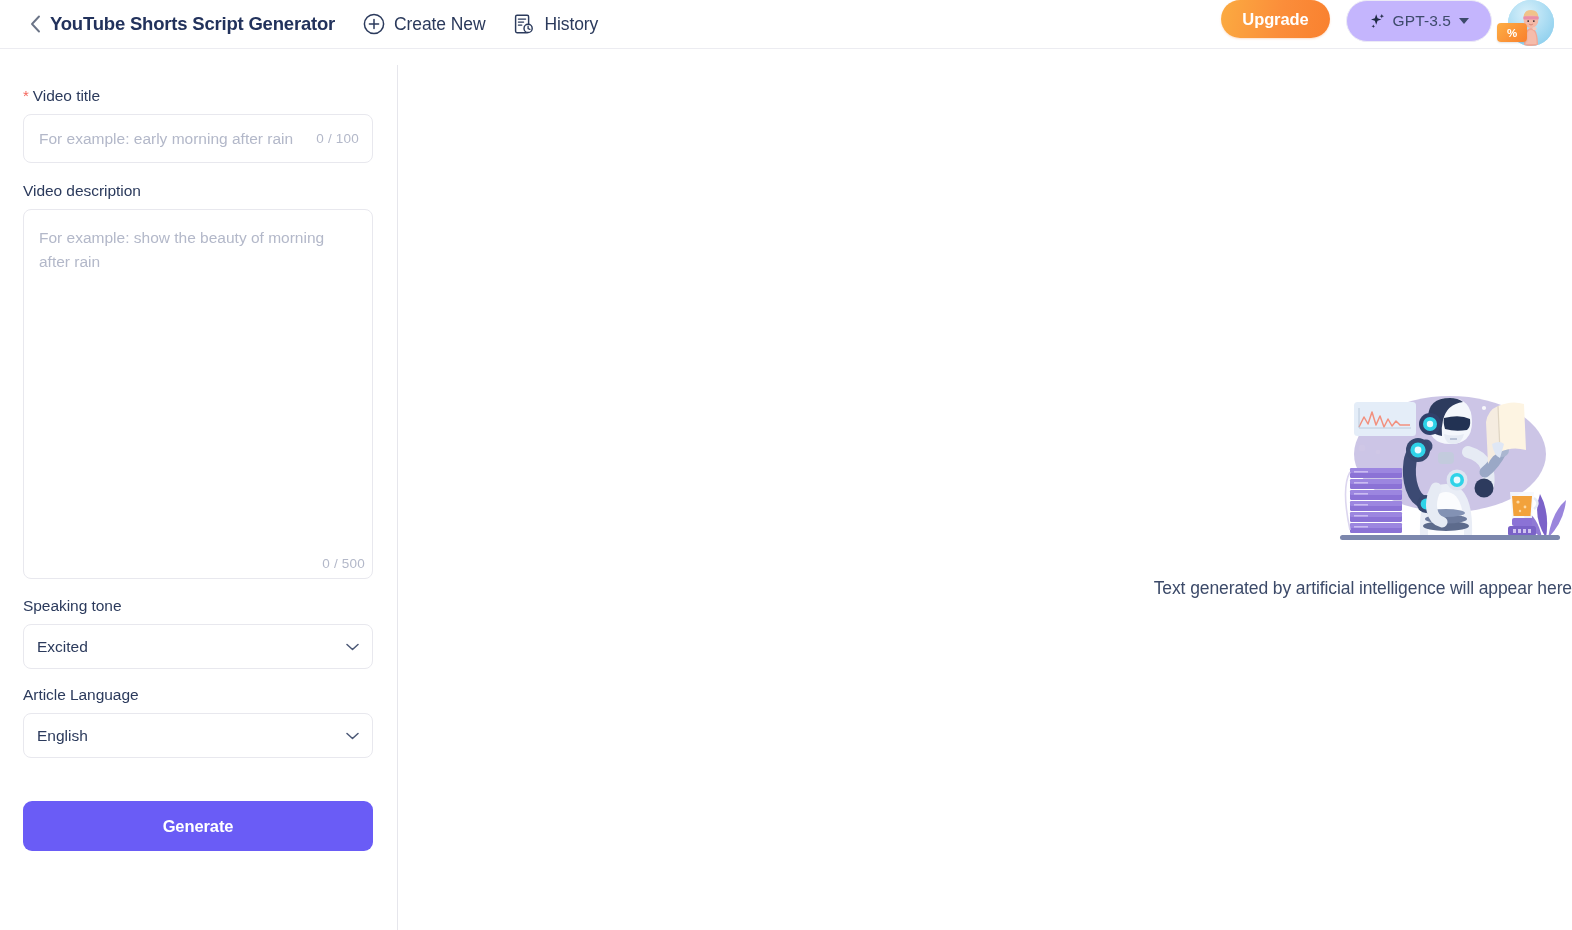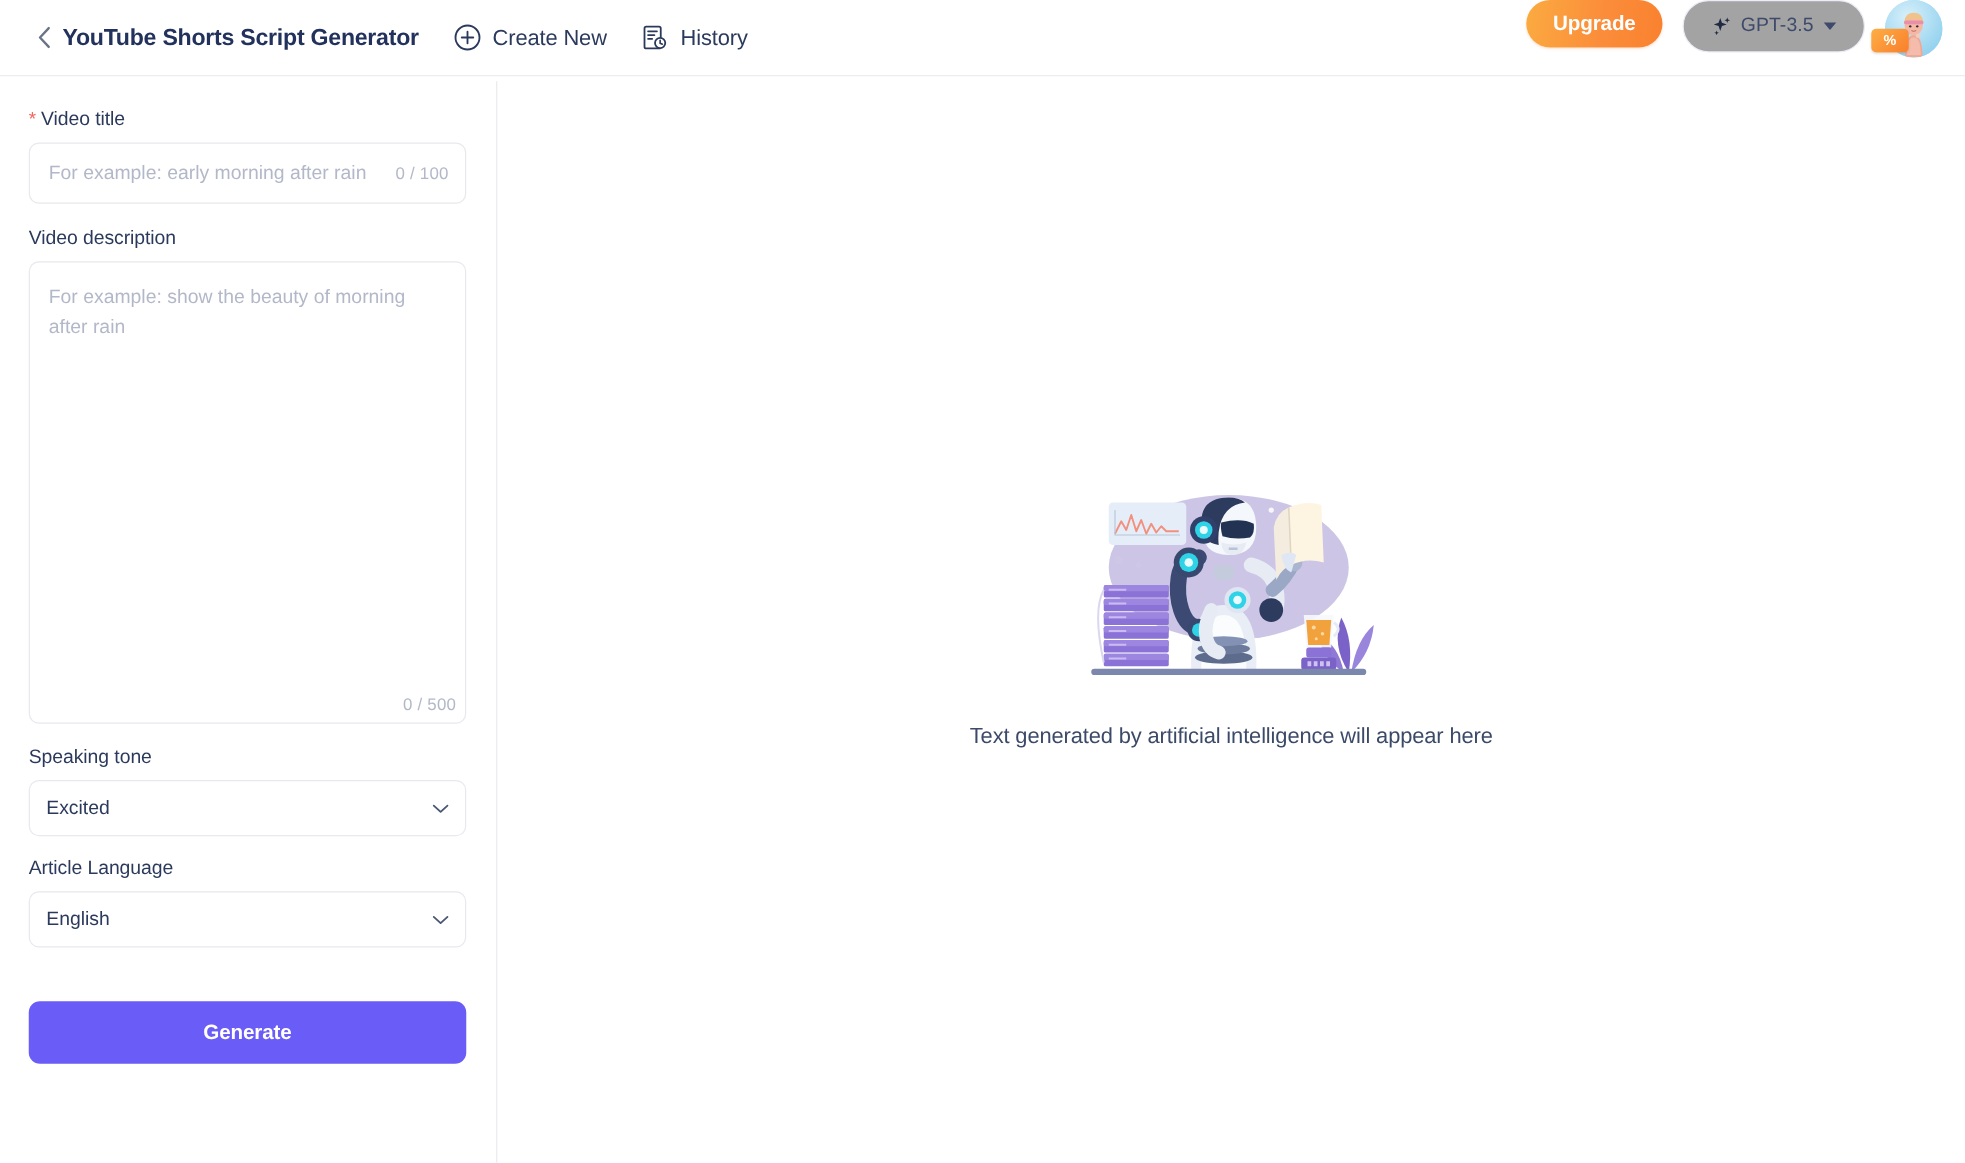--- a/index.html
+++ b/index.html
@@ -7,21 +7,21 @@
     margin: 0; padding: 0;
     width: 1572px; height: 930px;
     background: #ffffff;
     font-family: "Liberation Sans", sans-serif;
     overflow: hidden;
   }
 
   
   .header {
     position: absolute; top: 0; left: 0;
-    width: 1572px; height: 61px;
+    width: 1572px; height: 49px;
     background: #ffffff;
     border-bottom: 1px solid #ececf1;
     display: flex; align-items: center;
   }
   .header-left {
     display: flex; align-items: center;
     padding-left: 26px;
     gap: 0;
   }
   .back-chevron {
@@ -56,21 +56,21 @@
     color: #ffffff; font-size: 16.5px; font-weight: bold;
     font-family: "Liberation Sans", sans-serif;
     cursor: pointer; letter-spacing: -0.1px;
     display: flex; align-items: center;
     box-shadow: 0 1px 2px rgba(249,129,47,0.25);
   }
   .model-select {
     height: 42px; padding: 0 22px;
     border: 1px solid #eceaf6;
     border-radius: 21px;
-    background: #a3a3a3;
+    background: #c4b5fd;
     display: flex; align-items: center; gap: 7px;
     cursor: pointer;
   }
   .model-select .lbl {
     font-size: 15.5px; color: #3d4a6b; letter-spacing: 0.1px;
   }
   .caret-down {
     width: 0; height: 0;
     border-left: 5px solid transparent;
     border-right: 5px solid transparent;
@@ -200,21 +200,21 @@
     color: #fff; font-size: 16.5px; font-weight: bold;
     font-family: "Liberation Sans", sans-serif;
     cursor: pointer; letter-spacing: -0.1px;
   }
 
   
   .empty-state {
     position: absolute;
     left: 0; right: 0; top: 0; bottom: 0;
     display: flex; flex-direction: column;
-    align-items: center; justify-content: center;
+    align-items: flex-end; justify-content: center;
     padding-bottom: 17px;
   }
   .illus { width: 240px; height: 172px; display: block; }
   .empty-text {
     margin-top: 26px;
     font-size: 17.5px; color: #3c4a69;
     letter-spacing: -0.1px;
   }
 </style>
 </head>

